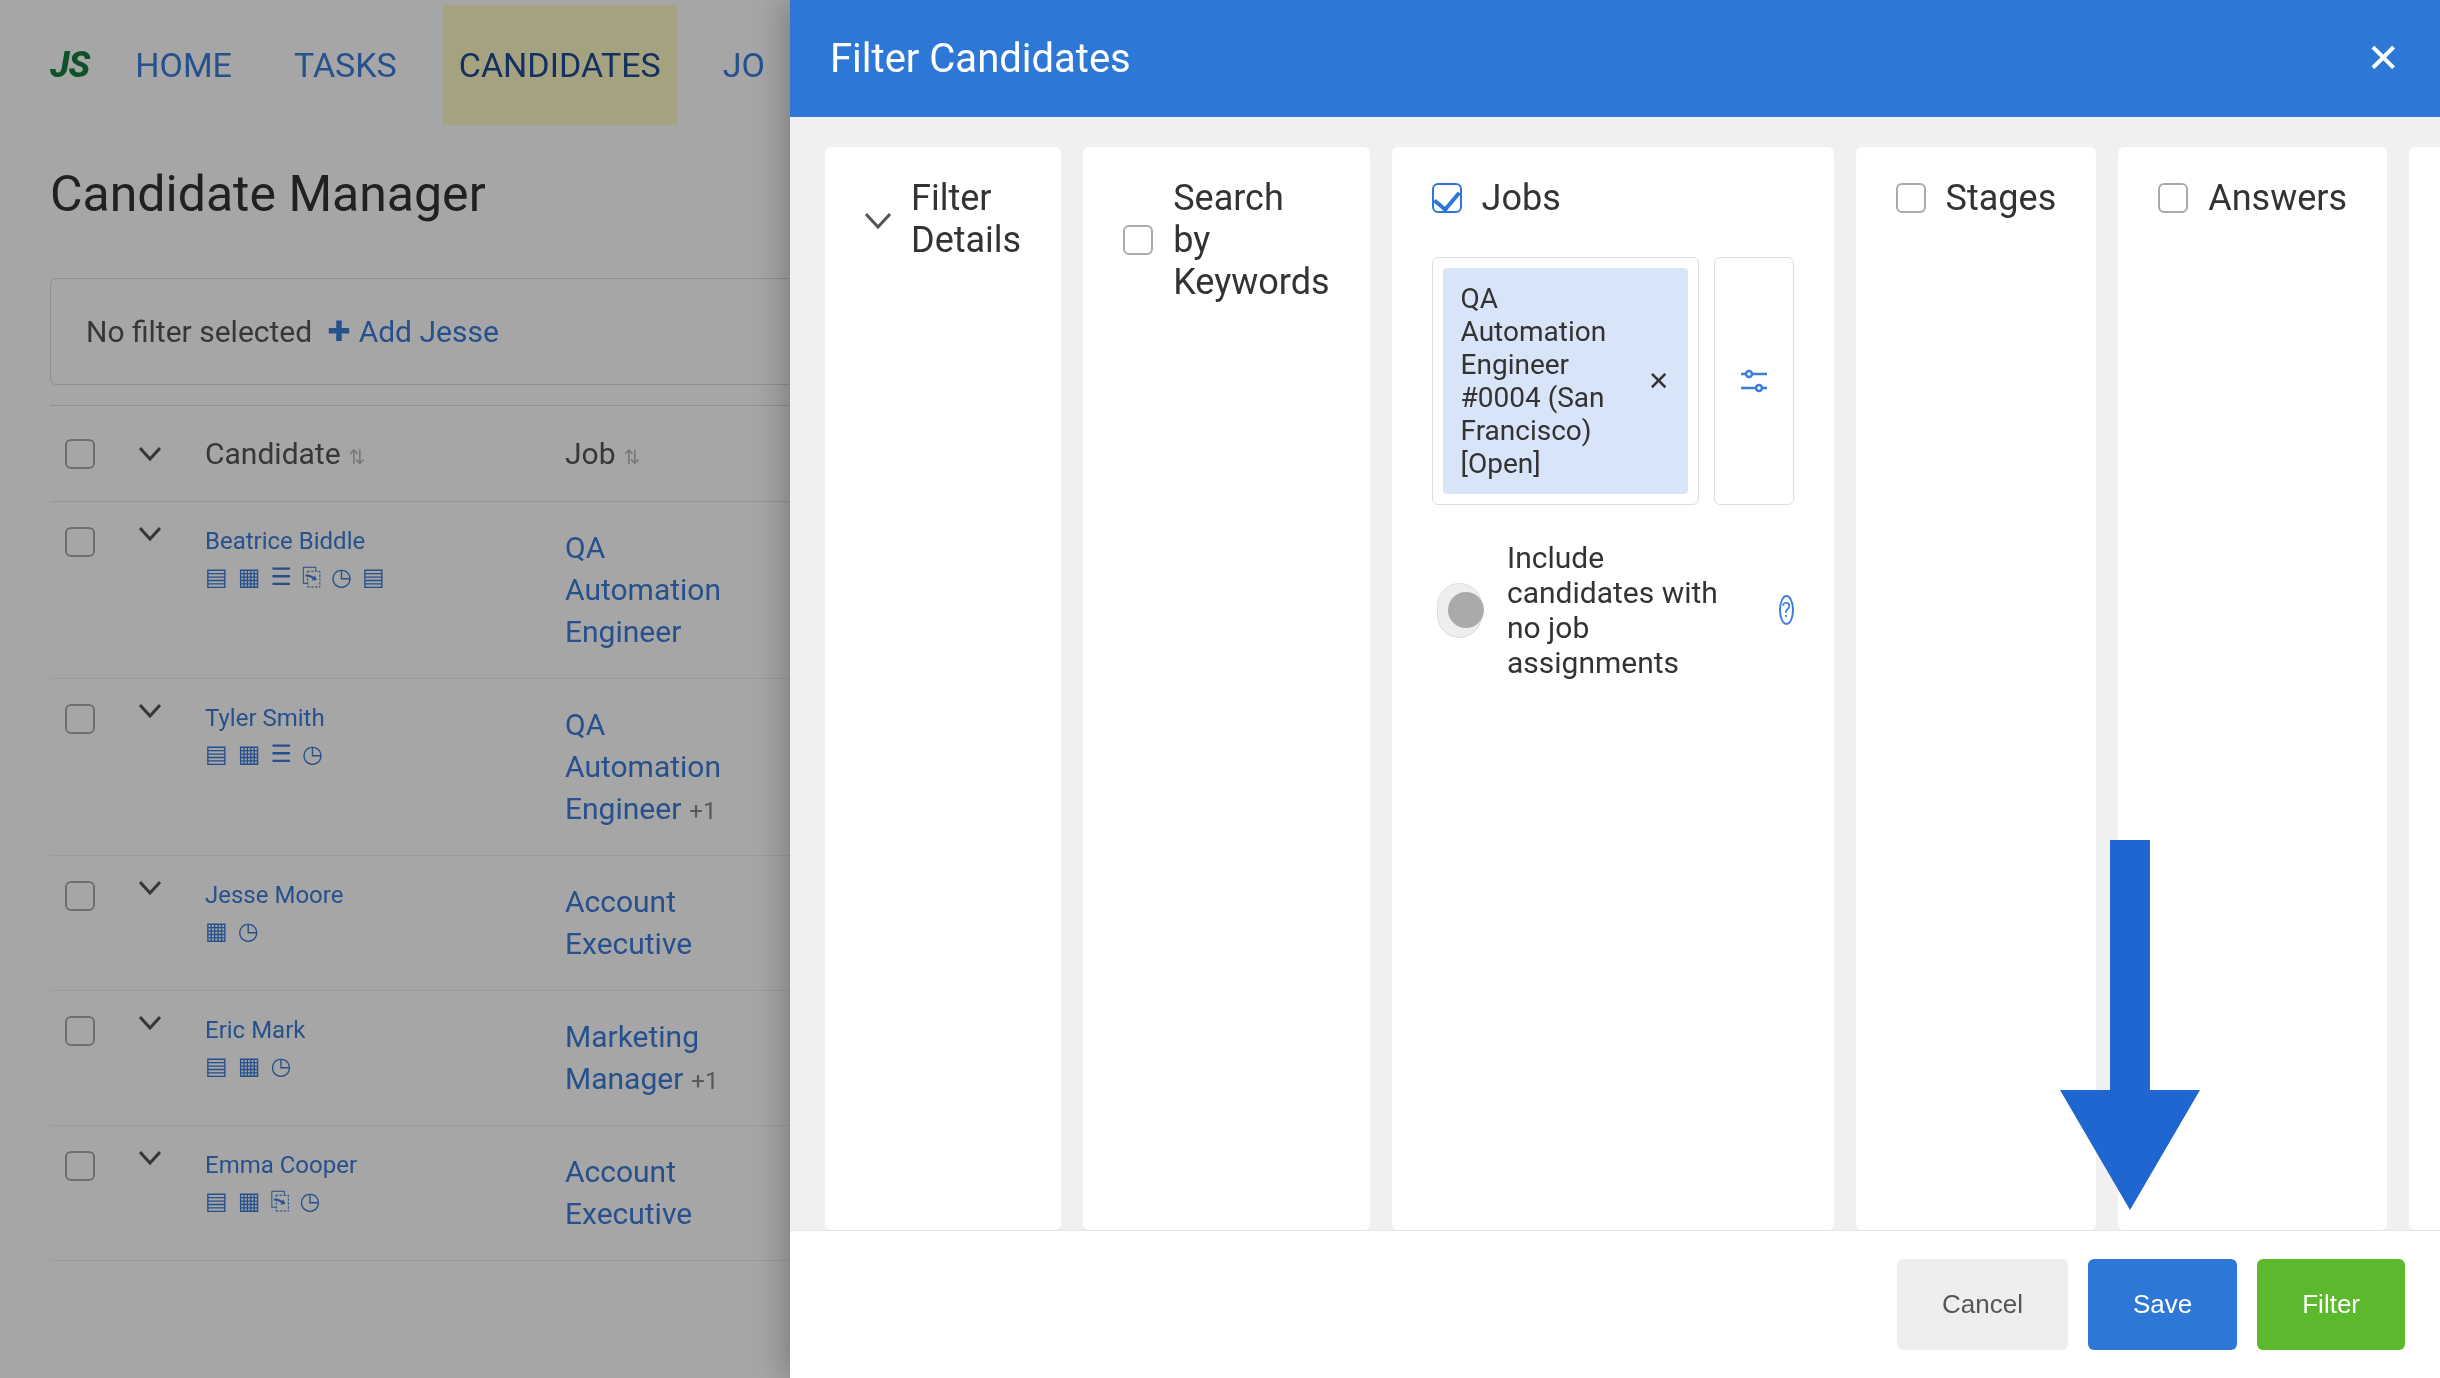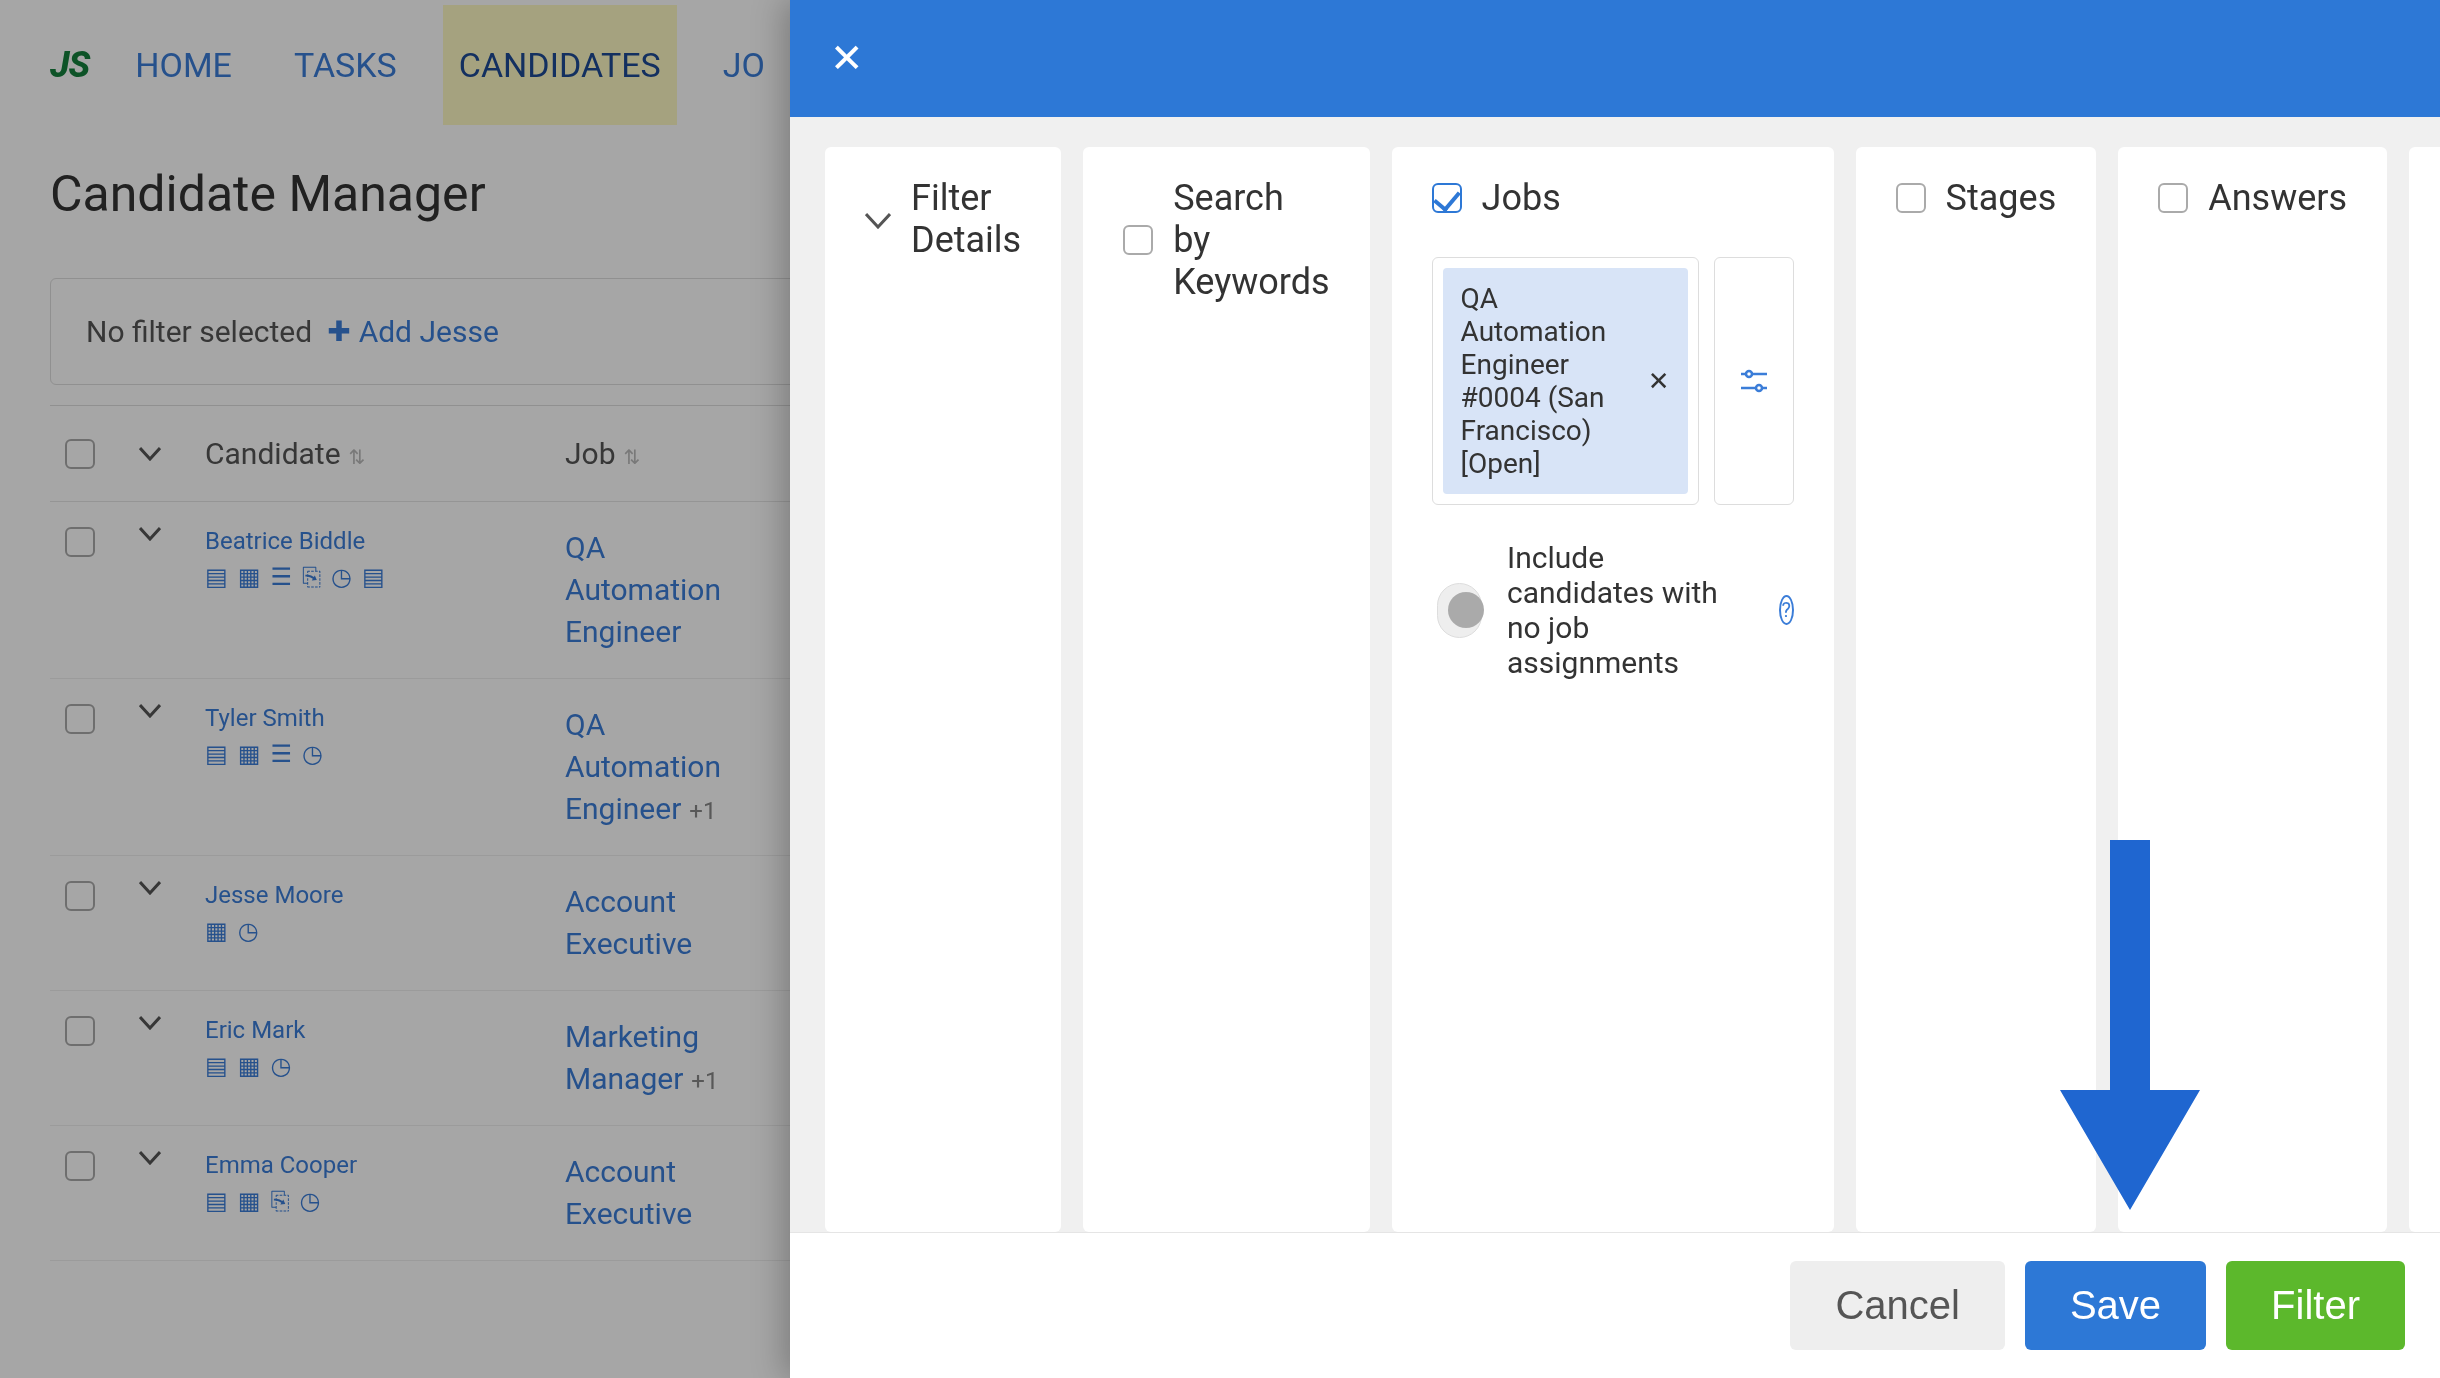--- a/index.html
+++ b/index.html
@@ -56,21 +56,21 @@
 .chip { background: #d8e4f7; color: #333; padding: 14px 18px; border-radius: 4px; font-size: 28px; display:flex; align-items:center; gap:15px; }
 .chip-x { font-size: 26px; cursor:pointer; }
 .sliders-btn { width: 80px; border:1px solid #ddd; border-radius:6px; display:flex; align-items:center; justify-content:center; color:#3b7dd8; font-size:30px;}
 .toggle-row { display:flex; align-items:center; gap:25px; margin-top: 35px; padding-left:5px; }
 .toggle { width: 105px; height: 55px; background:#eee; border-radius: 30px; border:1px solid #ddd; position:relative; }
 .toggle-knob { width:36px; height:36px; background:#aaa; border-radius:50%; position:absolute; left:10px; top:8px;}
 .toggle-label { font-size: 30px; color:#333;}
 .help-ic { width:30px;height:30px;border:2px solid #3b7dd8;border-radius:50%;color:#3b7dd8;display:flex;align-items:center;justify-content:center;font-size:20px;}
 
 .modal-footer { background:#fff; padding: 28px 35px; display:flex; justify-content:flex-end; gap:20px; border-top:1px solid #e5e5e5;}
-.btn { padding: 22px 45px; font-size: 40px; border-radius:6px; border:none; cursor:pointer;}
+.btn { padding: 30px 45px; font-size: 26px; border-radius:6px; border:none; cursor:pointer;}
 .btn-cancel { background:#eee; color:#555;}
 .btn-save { background:#2d78d6; color:#fff;}
 .btn-filter { background:#5cb82c; color:#fff;}
 
 
 .arrow { position:absolute; left: 2060px; top: 840px; pointer-events:none; }
 
 .section.cut { padding-bottom: 5px; overflow:hidden; height: 85px;}
 </style>
 </head>
@@ -200,20 +200,21 @@
       </div>
       <div class="job-col"><span class="job-name">Account Executive</span></div>
     </div>
   </div>
 </div>
 
 <div class="overlay"></div>
 
 <div class="modal">
   <div class="modal-header">
+    <div class="modal-title">Filter Candidates</div>
     <div class="close-x">✕</div>
   </div>
 
   <div class="modal-body">
 
     <div class="section">
       <div class="section-head">
         <span class="chev-dn"><svg width="26" height="16" viewBox="0 0 26 16">
               <path d="M1 1 L13 14 L25 1" stroke="#555" stroke-width="3" fill="none"></path>
             </svg></span>

